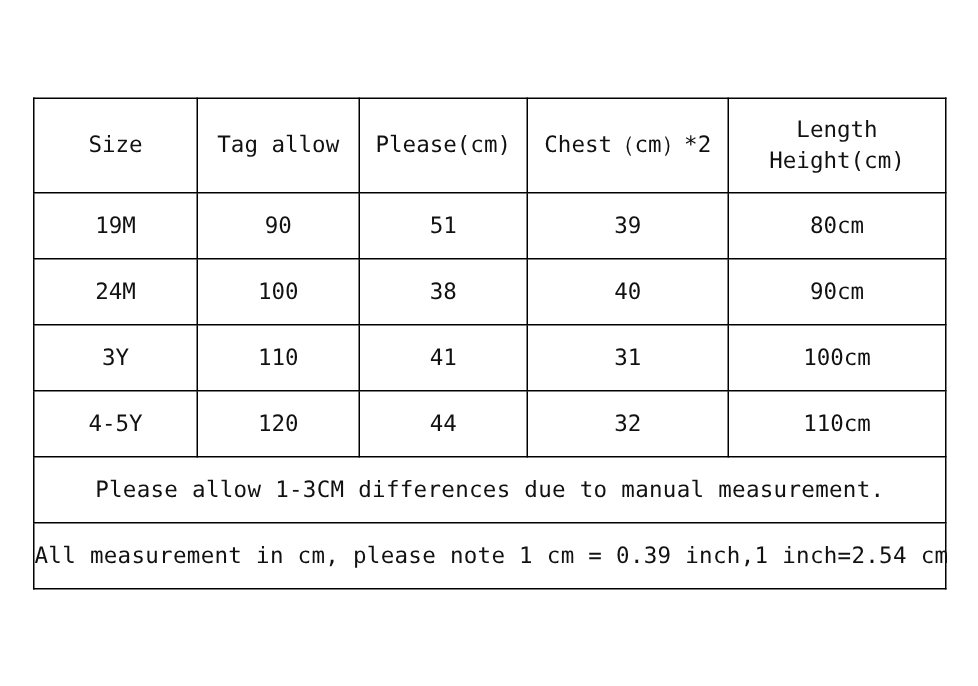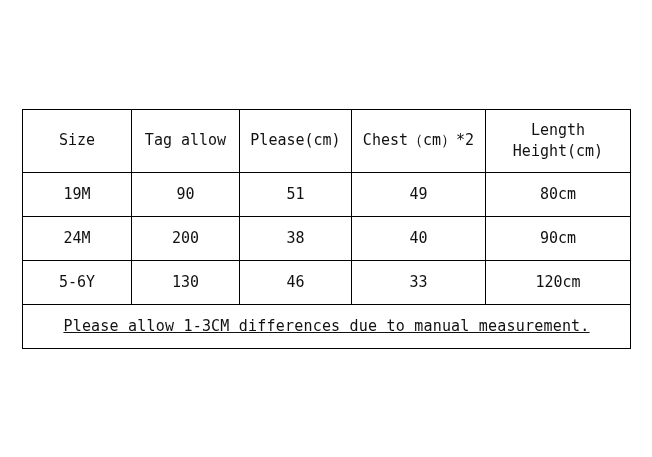--- a/index.html
+++ b/index.html
@@ -62,21 +62,20 @@
   tfoot td {
     height: 43px;
     text-align: left;
     padding-left: 10px;
     font-size: 15px;
     letter-spacing: 0.2px;
   }
   .note-text {
     display: inline-block;
     white-space: nowrap;
-    text-decoration: underline;
   }
 </style>
 </head>
 <body>
 
 <div class="page">
   <table class="size-chart">
     <colgroup>
       <col class="c0">
       <col class="c1">
@@ -102,39 +101,51 @@
           <span class="hdr-line">Length</span>
           <span class="hdr-line">Height(cm)</span>
         </th>
       </tr>
     </thead>
     <tbody>
       <tr>
         <td>19M</td>
         <td>90</td>
         <td>51</td>
-        <td>49</td>
+        <td>39</td>
         <td>80cm</td>
       </tr>
       <tr>
         <td>24M</td>
-        <td>200</td>
+        <td>100</td>
         <td>38</td>
         <td>40</td>
         <td>90cm</td>
       </tr>
       <tr>
-        <td>5-6Y</td>
-        <td>130</td>
-        <td>46</td>
-        <td>33</td>
-        <td>120cm</td>
+        <td>3Y</td>
+        <td>110</td>
+        <td>41</td>
+        <td>31</td>
+        <td>100cm</td>
+      </tr>
+      <tr>
+        <td>4-5Y</td>
+        <td>120</td>
+        <td>44</td>
+        <td>32</td>
+        <td>110cm</td>
       </tr>
     </tbody>
     <tfoot>
       <tr>
         <td colspan="5">
           <span class="note-text">Please allow 1-3CM differences due to manual measurement.</span>
         </td>
       </tr>
+      <tr>
+        <td colspan="5">
+          <span class="note-text">All measurement in cm, please note 1 cm = 0.39 inch,1 inch=2.54 cm</span>
+        </td>
+      </tr>
     </tfoot>
   </table>
 </div>
 
 </body></html>

